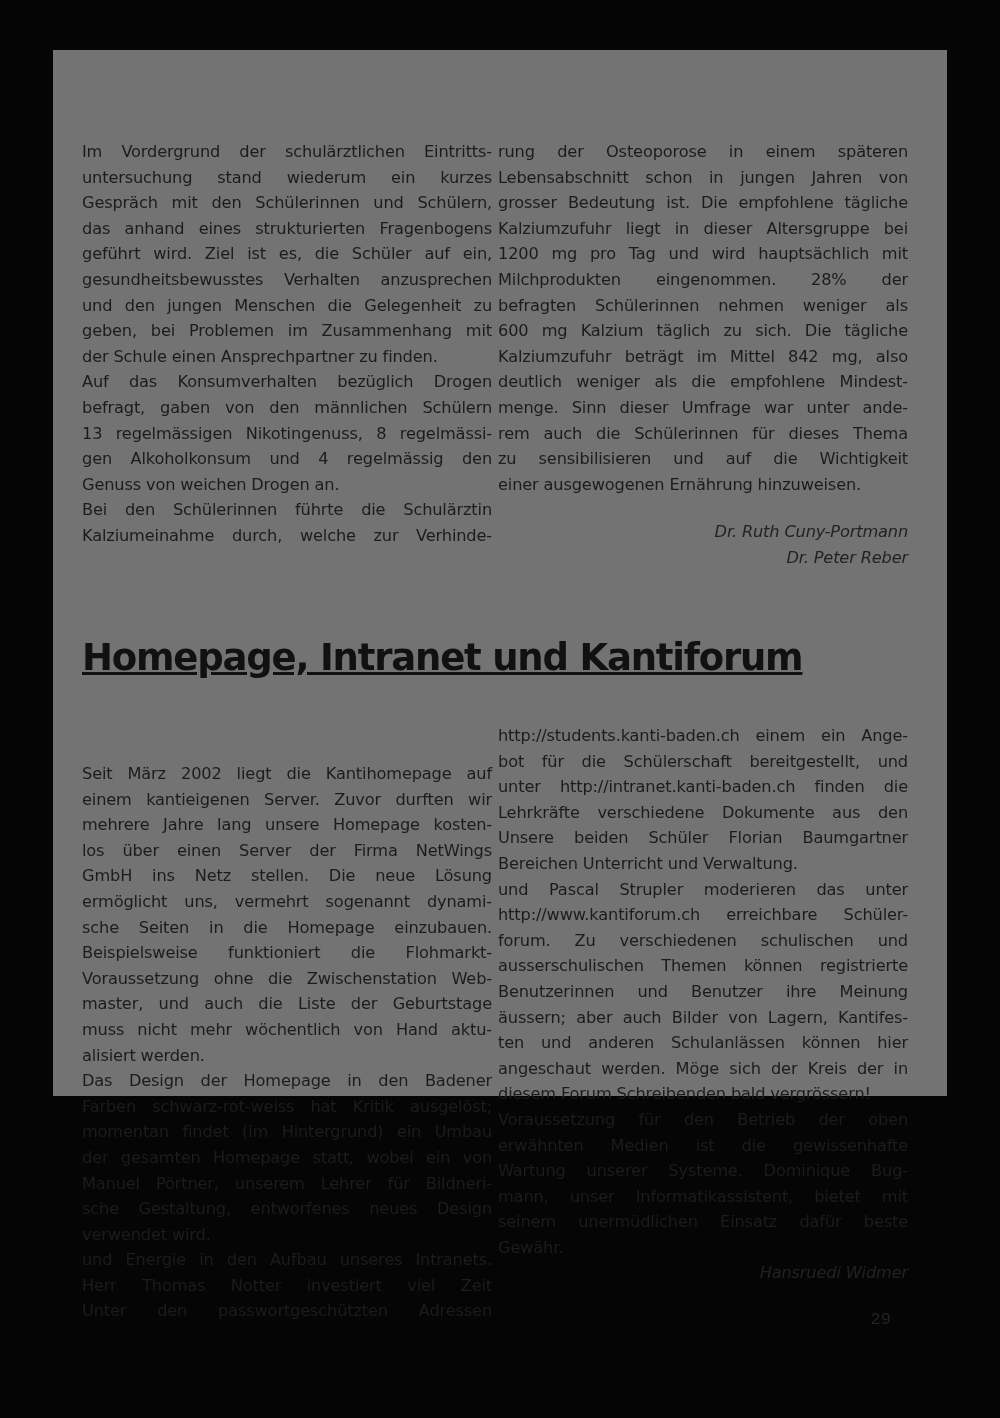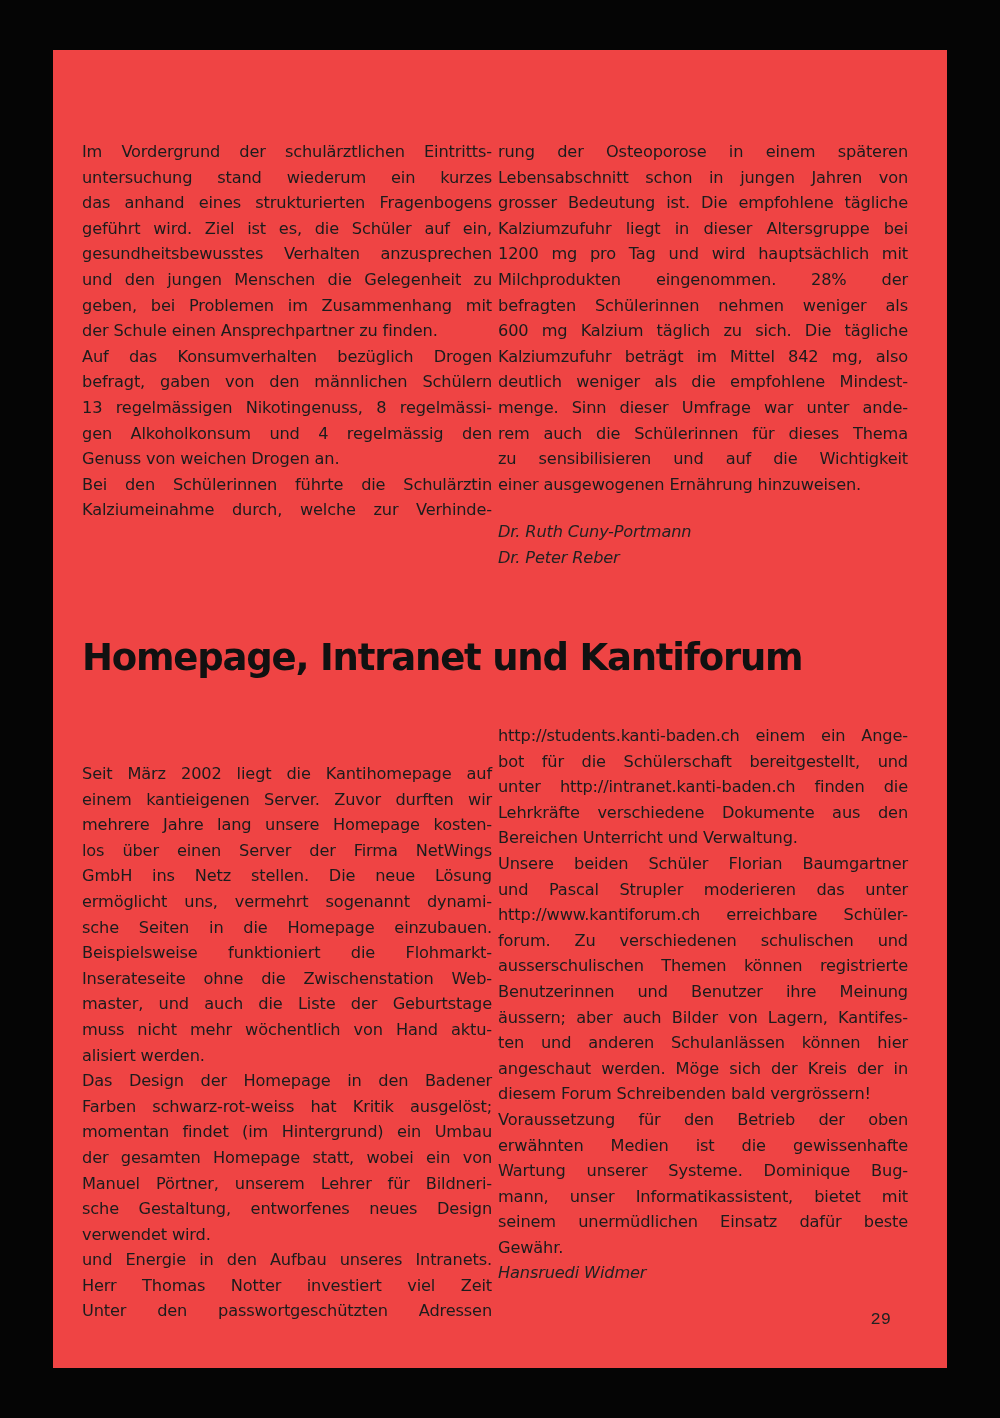--- a/index.html
+++ b/index.html
@@ -12,76 +12,79 @@
       height: 1418px;
       position: relative;
       overflow: hidden;
       font-family: "DejaVu Sans", "Liberation Sans", sans-serif;
     }
     .page {
       position: absolute;
       left: 53px;
       top: 50px;
       width: 894px;
-      height: 1318px;
-      background: #ef4444;
+      height: 1046px;
+      background: #737373;
     }
     .col {
       position: absolute;
       width: 410px;
       color: #1c1c1c;
       font-size: 16.2px;
       letter-spacing: -0.15px;
     }
     .line {
       height: 25.6px;
       line-height: 25.6px;
       white-space: nowrap;
       text-align: justify;
       text-align-last: justify;
       overflow: visible;
     }
     .line.last {
       text-align-last: left;
     }
     .sig {
+      text-align: right;
       font-style: italic;
       height: 25.6px;
       line-height: 25.6px;
       white-space: nowrap;
       color: #222;
     }
     .title {
       position: absolute;
       left: 29px;
       top: 586px;
       font-family: "DejaVu Sans", "Liberation Sans", sans-serif;
       font-weight: bold;
       font-size: 37px;
       letter-spacing: -1.2px;
       color: #111;
       white-space: nowrap;
+      text-decoration: underline;
     }
     .pagenum {
       position: absolute;
       right: 56px;
       top: 1260px;
       font-family: Liberation Mono, monospace;
       font-size: 17px;
       color: #222;
     }
   </style>
 </head>
 <body>
 
 <div class="page">
 
   <div class="col" id="s1-left" style="left:29px; top:89px;">
       <div class="line">Im Vordergrund der schulärztlichen Eintritts-</div>
       <div class="line">untersuchung stand wiederum ein kurzes</div>
+      <div class="line">Gespräch mit den Schülerinnen und Schülern,</div>
       <div class="line">das anhand eines strukturierten Fragenbogens</div>
       <div class="line">geführt wird. Ziel ist es, die Schüler auf ein,</div>
       <div class="line">gesundheitsbewusstes Verhalten anzusprechen</div>
       <div class="line">und den jungen Menschen die Gelegenheit zu</div>
       <div class="line">geben, bei Problemen im Zusammenhang mit</div>
       <div class="line last">der Schule einen Ansprechpartner zu finden.</div>
       <div class="line">Auf das Konsumverhalten bezüglich Drogen</div>
       <div class="line">befragt, gaben von den männlichen Schülern</div>
       <div class="line">13 regelmässigen Nikotingenuss, 8 regelmässi-</div>
       <div class="line">gen Alkoholkonsum und 4 regelmässig den</div>
@@ -118,21 +121,21 @@
 
   <div class="col" id="s2-left" style="left:29px; top:711px;">
       <div class="line">Seit März 2002 liegt die Kantihomepage auf</div>
       <div class="line">einem kantieigenen Server.  Zuvor durften wir</div>
       <div class="line">mehrere Jahre lang unsere Homepage kosten-</div>
       <div class="line">los über einen Server der Firma NetWings</div>
       <div class="line">GmbH ins Netz stellen. Die neue Lösung</div>
       <div class="line">ermöglicht uns, vermehrt sogenannt dynami-</div>
       <div class="line">sche Seiten in die Homepage einzubauen.</div>
       <div class="line">Beispielsweise funktioniert die Flohmarkt-</div>
-      <div class="line">Inserateseite ohne die Zwischenstation Web-</div>
+      <div class="line">Voraussetzung ohne die Zwischenstation Web-</div>
       <div class="line">master, und auch die Liste der Geburtstage</div>
       <div class="line">muss nicht mehr wöchentlich von Hand aktu-</div>
       <div class="line last">alisiert werden.</div>
       <div class="line">Das Design der Homepage in den Badener</div>
       <div class="line">Farben schwarz-rot-weiss hat Kritik ausgelöst;</div>
       <div class="line">momentan findet (im Hintergrund) ein Umbau</div>
       <div class="line">der gesamten Homepage statt, wobei ein von</div>
       <div class="line">Manuel Pörtner, unserem Lehrer für Bildneri-</div>
       <div class="line">sche Gestaltung,  entworfenes neues Design</div>
       <div class="line last">verwendet wird.</div>
@@ -140,22 +143,22 @@
       <div class="line">Herr Thomas Notter investiert viel Zeit</div>
       <div class="line">Unter den passwortgeschützten Adressen</div>
     </div>
 
   <div class="col" id="s2-right" style="left:445px; top:673px;">
     <div id="s2-right-lines">
         <div class="line">http://students.kanti-baden.ch einem ein Ange-</div>
         <div class="line">bot für die Schülerschaft bereitgestellt, und</div>
         <div class="line">unter http://intranet.kanti-baden.ch finden die</div>
         <div class="line">Lehrkräfte verschiedene Dokumente aus den</div>
+        <div class="line">Unsere beiden Schüler Florian Baumgartner</div>
         <div class="line last">Bereichen Unterricht und Verwaltung.</div>
-        <div class="line">Unsere beiden Schüler Florian Baumgartner</div>
         <div class="line">und Pascal Strupler moderieren das unter</div>
         <div class="line">http://www.kantiforum.ch erreichbare Schüler-</div>
         <div class="line">forum. Zu verschiedenen schulischen und</div>
         <div class="line">ausserschulischen Themen können registrierte</div>
         <div class="line">Benutzerinnen und Benutzer ihre Meinung</div>
         <div class="line">äussern; aber auch Bilder von Lagern, Kantifes-</div>
         <div class="line">ten und anderen Schulanlässen können hier</div>
         <div class="line">angeschaut werden. Möge sich der Kreis der in</div>
         <div class="line last">diesem Forum Schreibenden bald vergrössern!</div>
         <div class="line">Voraussetzung für den Betrieb der oben</div>

